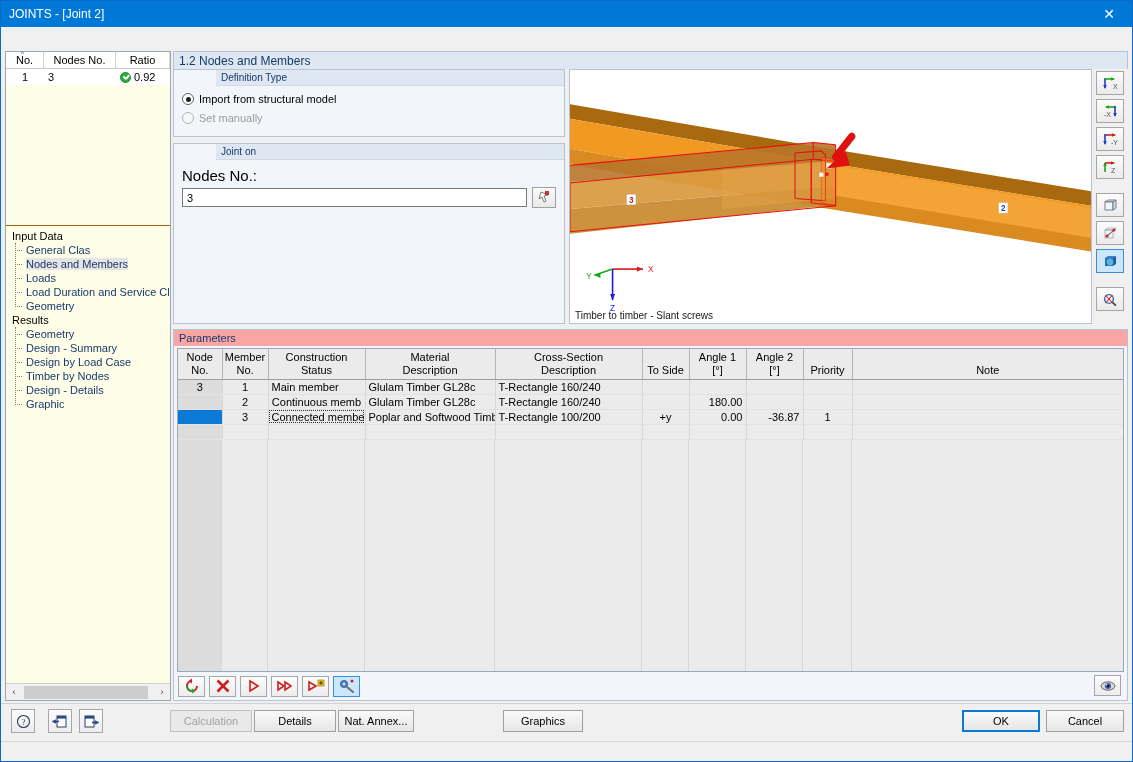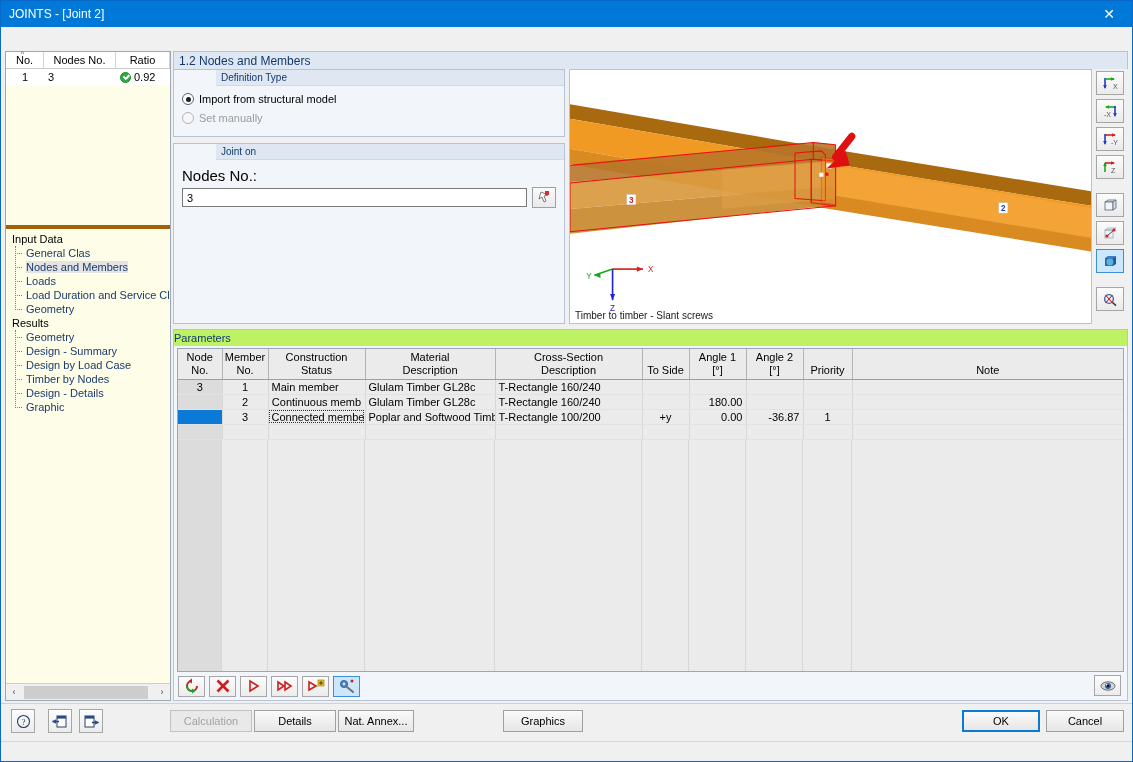--- a/index.html
+++ b/index.html
@@ -118,21 +118,21 @@
     transform: rotate(-50deg);
   }
   .lp-blank {
     flex: 0 0 auto;
     height: 140px;
     background: #fdfde8;
   }
   .lp-tree {
     flex: 1;
     background: #fdfde8;
-    border-top: 4px solid #a16207;
+    border-top: 1px solid #a16207;
     padding: 3px 0 0 2px;
     overflow: hidden;
     font-size: 11px;
   }
   .tree-group {
     padding: 1px 0 1px 4px;
     color: #000;
   }
   .tree-item {
     padding: 1px 0 1px 18px;
@@ -305,21 +305,22 @@
   
   .params {
     position: absolute;
     left: 0; top: 278px; right: 0; bottom: 0;
     border: 1px solid #b6c3d6;
     background: #f2f6fb;
     display: flex; flex-direction: column;
   }
   .params-title {
     height: 16px;
-    background: #bef264;
+    background: #fca5a5;
+    padding-left: 5px;
     display: flex; align-items: center;
     font-size: 11px; color: #123a6d;
     flex: 0 0 auto;
   }
   .grid-wrap {
     flex: 1;
     margin: 2px 3px 0 3px;
     border: 1px solid #9aa7b5;
     background: #fff;
     overflow: hidden;

